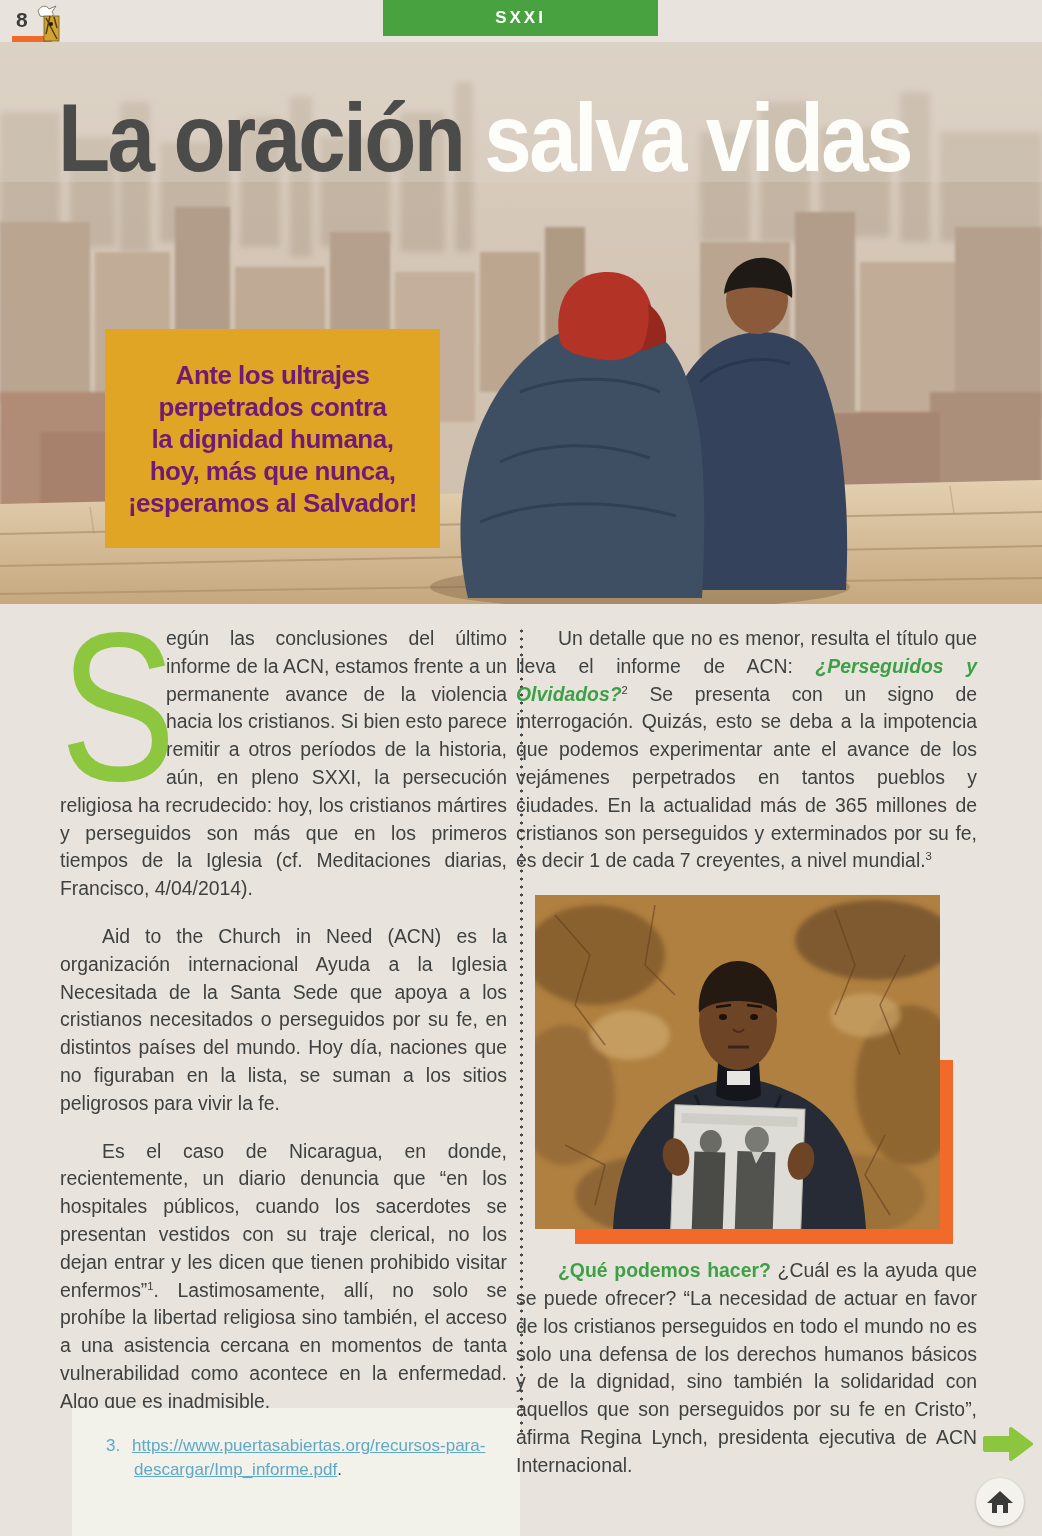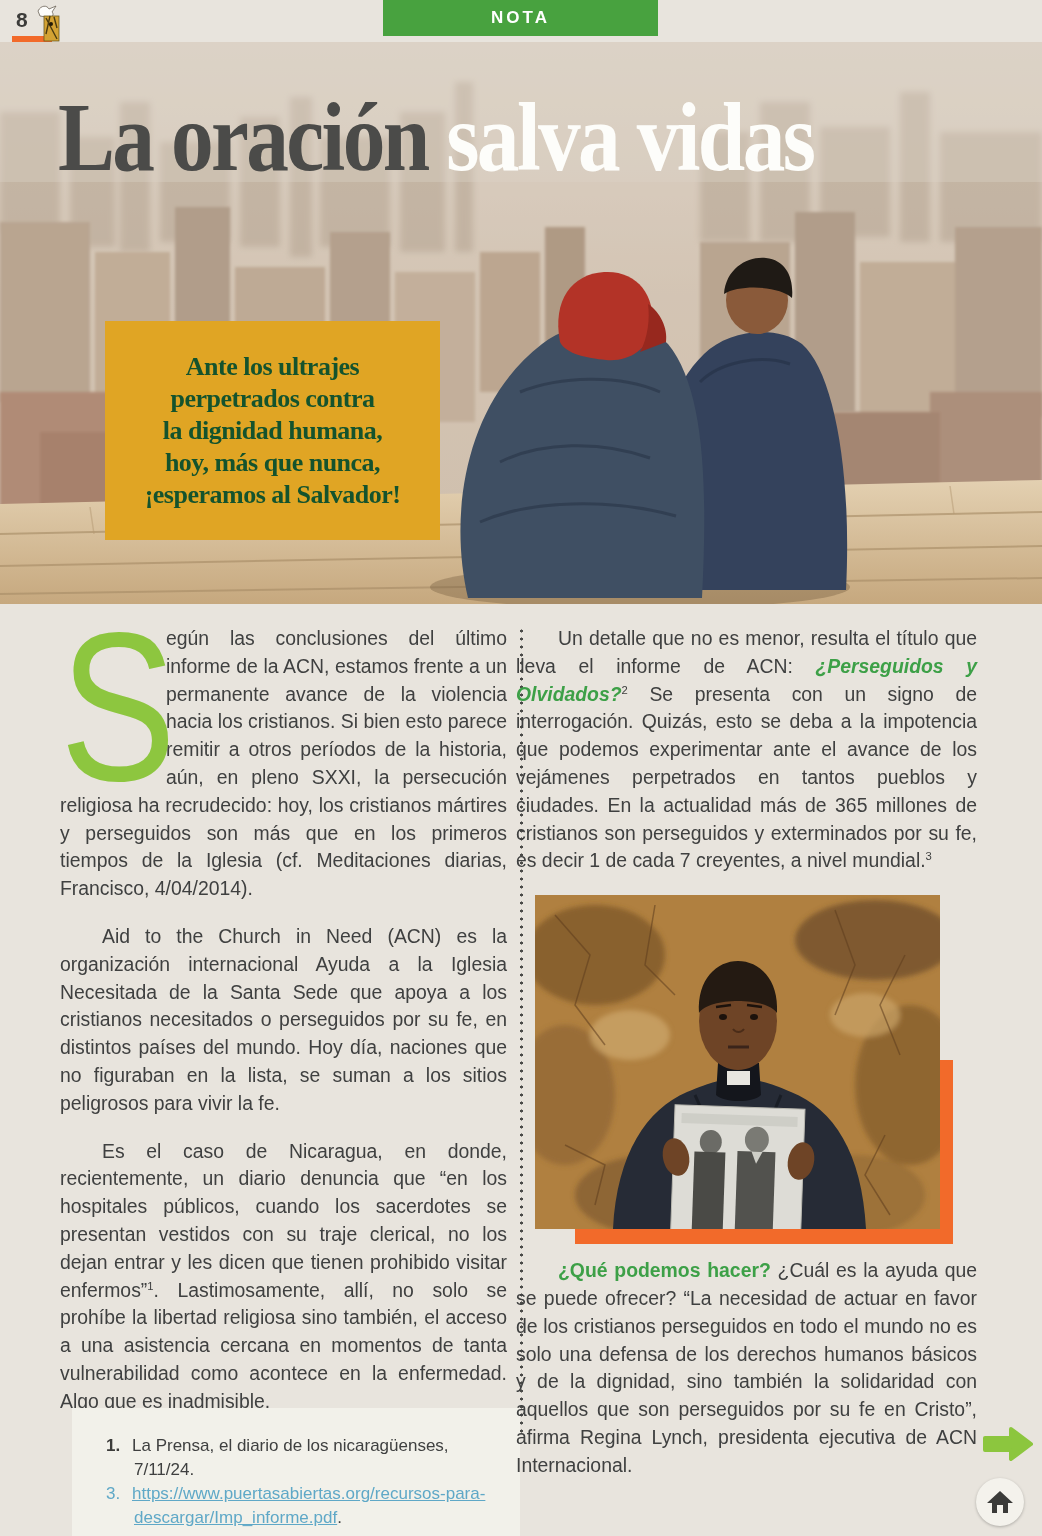--- a/index.html
+++ b/index.html
@@ -12,33 +12,33 @@
   .topbar{position:absolute;top:0;left:0;width:100%;height:42px;}
   .page-num{position:absolute;left:16px;top:8px;font-size:21px;font-weight:700;color:#3c3c3a;}
   .page-num-tick{position:absolute;left:12px;top:36px;width:40px;height:8px;background:#f26a2a;}
   .logo{position:absolute;left:36px;top:4px;width:26px;height:38px;}
   .nota-tab{
     position:absolute;left:383px;top:0;width:275px;height:36px;background:#48a23f;
     display:flex;align-items:center;justify-content:center;
     color:#fff;font-weight:700;font-size:17px;letter-spacing:3px;
   }
   
-  .hero{position:absolute;left:0;top:42px;width:1042px;height:644px;overflow:hidden;font-family:Liberation Serif, serif;}
+  .hero{position:absolute;left:0;top:42px;width:1042px;height:644px;overflow:hidden;}
   .hero svg{position:absolute;left:0;top:0;}
   .hero-title{
     position:absolute;left:58px;top:40px;white-space:nowrap;
     font-size:97px;font-weight:800;letter-spacing:-3px;
     transform:scaleX(.88);transform-origin:0 50%;
   }
   .hero-title .t-dark{color:#4b4b49;}
   .hero-title .t-light{color:#fdfdfa;}
   .callout{
-    position:absolute;left:105px;top:279px;width:335px;height:219px;
+    position:absolute;left:105px;top:287px;width:335px;height:219px;
     background:#e0a524;box-sizing:border-box;padding:30px 8px 0 8px;
-    text-align:center;color:#14532d;font-weight:800;font-size:26px;line-height:32px;
+    text-align:center;color:#701a75;font-weight:800;font-size:26px;line-height:32px;
     white-space:pre-line;transform-origin:center;letter-spacing:-.5px;
   }
   
   .col{position:absolute;font-size:19.4px;line-height:27.8px;text-align:justify;}
   .col-left{left:60px;top:625px;width:447px;}
   .col-right{left:516px;top:625px;width:461px;}
   .col p{margin:0 0 20px 0;}
   .indent{text-indent:42px;}
   .dropcap{
     float:left;width:106px;font-size:212px;line-height:164px;
@@ -88,21 +88,21 @@
     <div class="page-num-tick"></div>
     <div class="logo">
       <svg width="26" height="38" viewBox="0 0 26 38">
         <path d="M2 7 C5 1 11 1 13 5 L20 2 L16 8 C19 11 15 15 10 13 L4 12 Z" fill="#fdfdfb" stroke="#6b6257" stroke-width="0.8"></path>
         <rect x="8" y="12" width="15" height="25" fill="#d3a233" stroke="#6b5a20" stroke-width="0.8"></rect>
         <path d="M10 14 L21 35 M14 12 L10 30 M18 13 L21 24" stroke="#4a3b10" stroke-width="1.4" fill="none"></path>
         <circle cx="15" cy="20" r="2" fill="#221a08"></circle>
       </svg>
     </div>
     <div class="nota-tab">
-      <span>NOTA</span>
+      <span>SXXI</span>
     </div>
   </div>
 
   <div class="hero">
     <svg width="1042" height="562" viewBox="0 0 1042 562">
       <defs>
         <linearGradient id="sky" x1="0" y1="0" x2="0" y2="1">
           <stop offset="0" stop-color="#dcd3c8"></stop>
             <stop offset=".45" stop-color="#cfbfae"></stop>
             <stop offset="1" stop-color="#c9b6a2"></stop>
@@ -201,21 +201,20 @@
 
   <div class="divider"></div>
 
   <div class="col col-left">
     <p><span class="dropcap">S</span><span>egún las conclusiones del último informe de la ACN, estamos frente a un permanente avance de la violencia hacia los cristianos. Si bien esto parece remitir a otros períodos de la historia, aún, en pleno SXXI, la persecución religiosa ha recrudecido: hoy, los cristianos mártires y perseguidos son más que en los primeros tiempos de la Iglesia (cf. Meditaciones diarias, Francisco, 4/04/2014).</span></p>
     <p class="indent"><span class="it">Aid to the Church in Need</span><span> (ACN) es la organización internacional </span><span class="it">Ayuda a la Iglesia Necesitada</span><span> de la Santa Sede que apoya a los cristianos necesitados o perseguidos por su fe, en distintos países del mundo. Hoy día, naciones que no figuraban en la lista, se suman a los sitios peligrosos para vivir la fe.</span></p>
     <p class="indent"><span>Es el caso de Nicaragua, en donde, recientemente, un diario denuncia que “en los hospitales públicos, cuando los sacerdotes se presentan vestidos con su traje clerical, no los dejan entrar y les dicen que tienen prohibido visitar enfermos”</span><sup>1</sup><span>. Lastimosamente, allí, no solo se prohíbe la libertad religiosa sino también, el acceso a una asistencia cercana en momentos de tanta vulnerabilidad como acontece en la enfermedad. Algo que es inadmisible.</span></p>
   </div>
 
   <div class="footnote-box">
-    <span class="fn"><span class="num">1.</span><span class="it">La Prensa</span><span>, el diario de los nicaragüenses, 7/11/24.</span></span>
     <span class="fn"><span class="num blue">3.</span><a>https://www.puertasabiertas.org/recursos-para-descargar/Imp_informe.pdf</a><span>.</span></span>
   </div>
 
   <div class="col col-right">
     <p class="indent"><span>Un detalle que no es menor, resulta el título que lleva el informe de ACN: </span><span class="green-strong it">¿Perseguidos y Olvidados?</span><sup>2</sup><span> Se presenta con un signo de interrogación. Quizás, esto se deba a la impotencia que podemos experimentar ante el avance de los vejámenes perpetrados en tantos pueblos y ciudades. En la actualidad más de 365 millones de cristianos son perseguidos y exterminados por su fe, es decir 1 de cada 7 creyentes, a nivel mundial.</span><sup>3</sup></p>
 
     <div class="figure-wrap">
       <div class="orange-shadow"></div>
       <svg width="405" height="334" viewBox="0 0 405 334">
         <defs>

